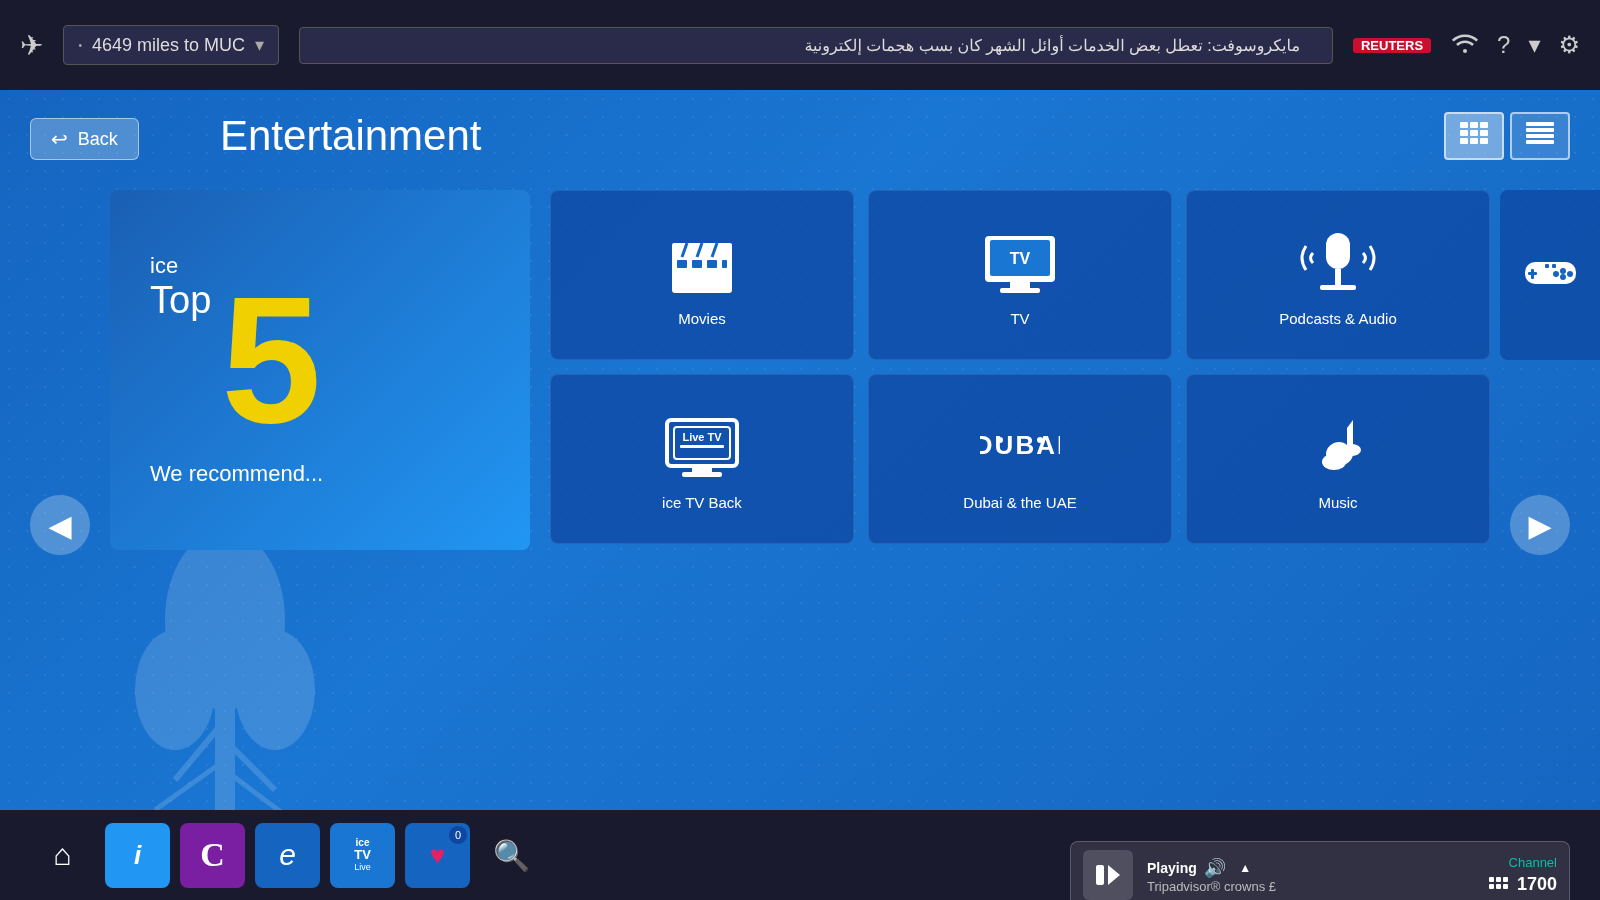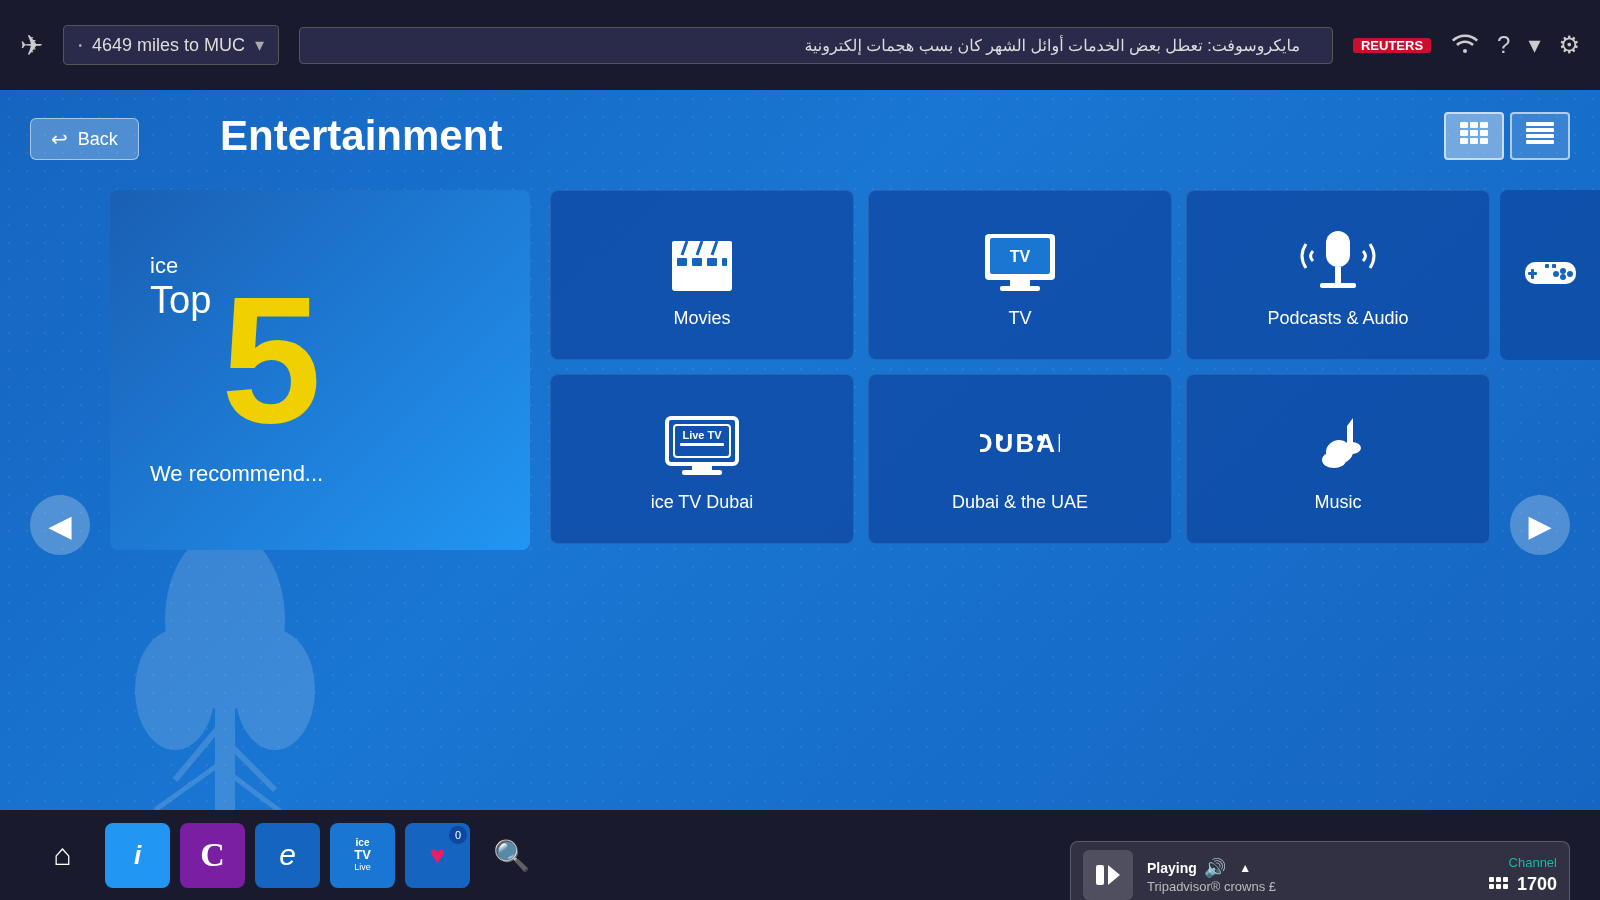--- a/index.html
+++ b/index.html
@@ -110,21 +110,21 @@
     }
     .back-arrow { font-size: 20px; }
 
     
     .page-title {
       position: absolute;
       top: 22px;
       left: 220px;
       color: #fff;
       font-size: 42px;
-      font-weight: 700;
+      font-weight: 400;
     }
 
     
     .view-toggle {
       position: absolute;
       top: 22px;
       right: 30px;
       display: flex;
       gap: 6px;
     }
@@ -224,21 +224,21 @@
     .card-icon {
       font-size: 70px;
       color: #fff;
       margin-bottom: 12px;
       display: flex;
       align-items: center;
       justify-content: center;
     }
     .card-label {
       color: #fff;
-      font-size: 18px;
+      font-size: 15px;
       text-align: center;
     }
 
     
     .card-icon svg {
       width: 80px;
       height: 70px;
       fill: white;
     }
 
@@ -514,21 +514,21 @@
 
           <rect x="5" y="8" width="70" height="46" rx="4" fill="none" stroke="white" stroke-width="4"></rect>
           <rect x="30" y="54" width="20" height="6" fill="white"></rect>
           <rect x="20" y="60" width="40" height="5" rx="2" fill="white"></rect>
 
           <rect x="12" y="15" width="56" height="32" rx="3" fill="none" stroke="white" stroke-width="2"></rect>
           <text x="40" y="29" text-anchor="middle" fill="white" font-size="11" font-weight="bold">Live TV</text>
           <rect x="18" y="33" width="44" height="3" rx="1" fill="white"></rect>
         </svg>
       </div>
-      <span class="card-label">ice TV Dubai</span>
+      <span class="card-label">ice TV Back</span>
     </div>
 
     <div class="card">
       <div class="card-icon">
         <svg viewBox="0 0 80 70" fill="white">
 
           <text x="40" y="42" text-anchor="middle" fill="white" font-size="26" font-weight="900" letter-spacing="2">DUBAI</text>
 
           <circle cx="20" cy="28" r="3" fill="white"></circle>
           <circle cx="60" cy="28" r="3" fill="white"></circle>

